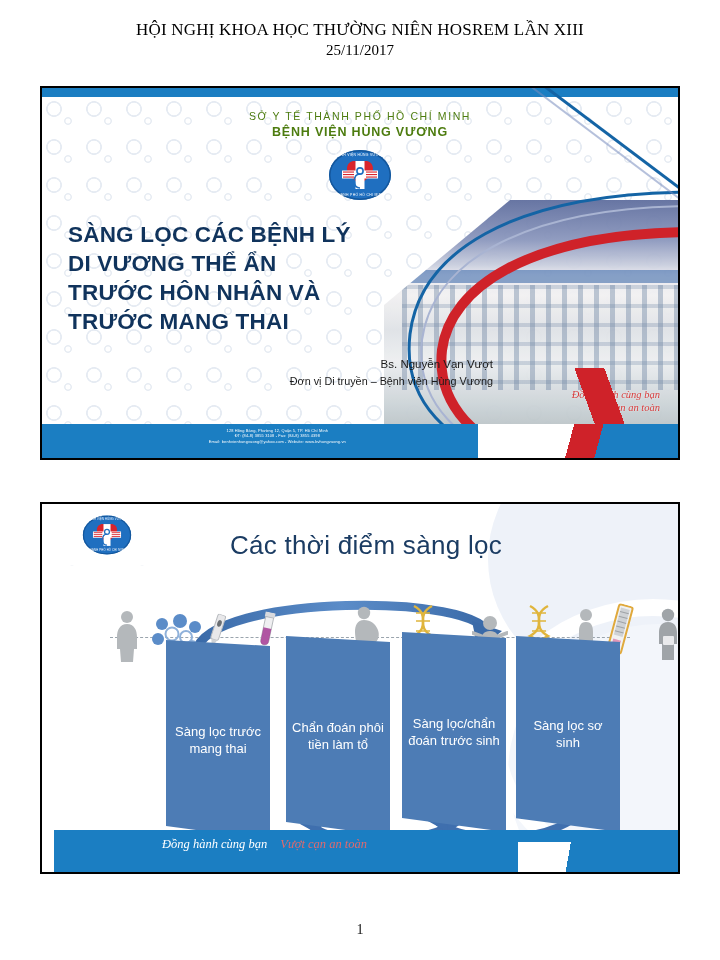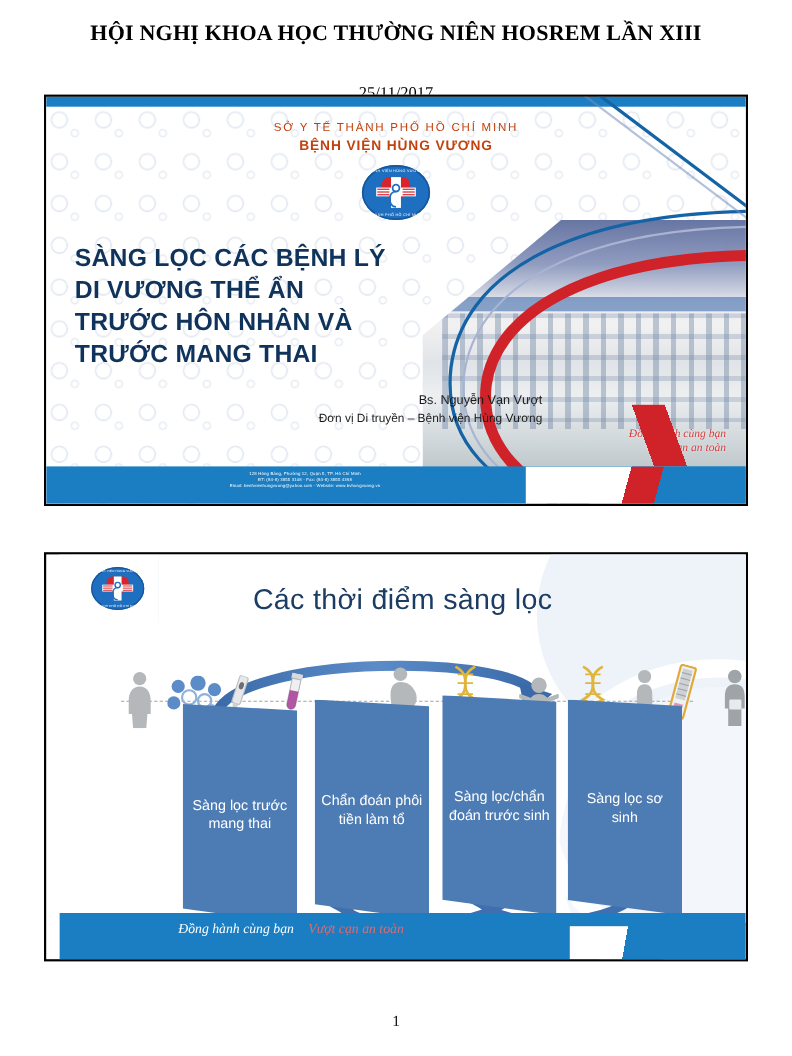--- a/index.html
+++ b/index.html
@@ -19,30 +19,28 @@
   
   #doc-header {
     position: absolute;
     left: 0; top: 20px;
     width: 720px;
     text-align: center;
     font-family: "Liberation Serif", serif;
     color: #000;
   }
   #doc-header .line1 {
-    font-size: 20px;
+    font-size: 17px;
     letter-spacing: .2px;
     line-height: 20px;
     white-space: nowrap;
-    font-weight: bold;
   }
   #doc-header .line2 {
     font-size: 15px;
     line-height: 20px;
-    margin-top: 35px;
   }
 
   
   #page-number {
     position: absolute;
     left: 0; bottom: 22px;
     width: 720px;
     text-align: center;
     font-family: "Liberation Serif", serif;
     font-size: 14px;
@@ -127,21 +125,21 @@
     right: -30px; top: 131px;
     width: 330px; height: 2px;
     background: rgba(120,140,190,.55);
     transform: rotate(37deg);
     transform-origin: right center;
   }
 
   
   .s1-org {
     position: absolute; left: 0; top: 22px; width: 100%;
-    text-align: center; color: #c2410c;
+    text-align: center; color: #4d7c0f;
   }
   .s1-org .l1 {
     font-size: 10.5px; letter-spacing: 1.6px; font-weight: 500;
   }
   .s1-org .l2 {
     font-size: 12.5px; letter-spacing: .8px; font-weight: bold; margin-top: 3px;
   }
 
   
   .logo-badge {

